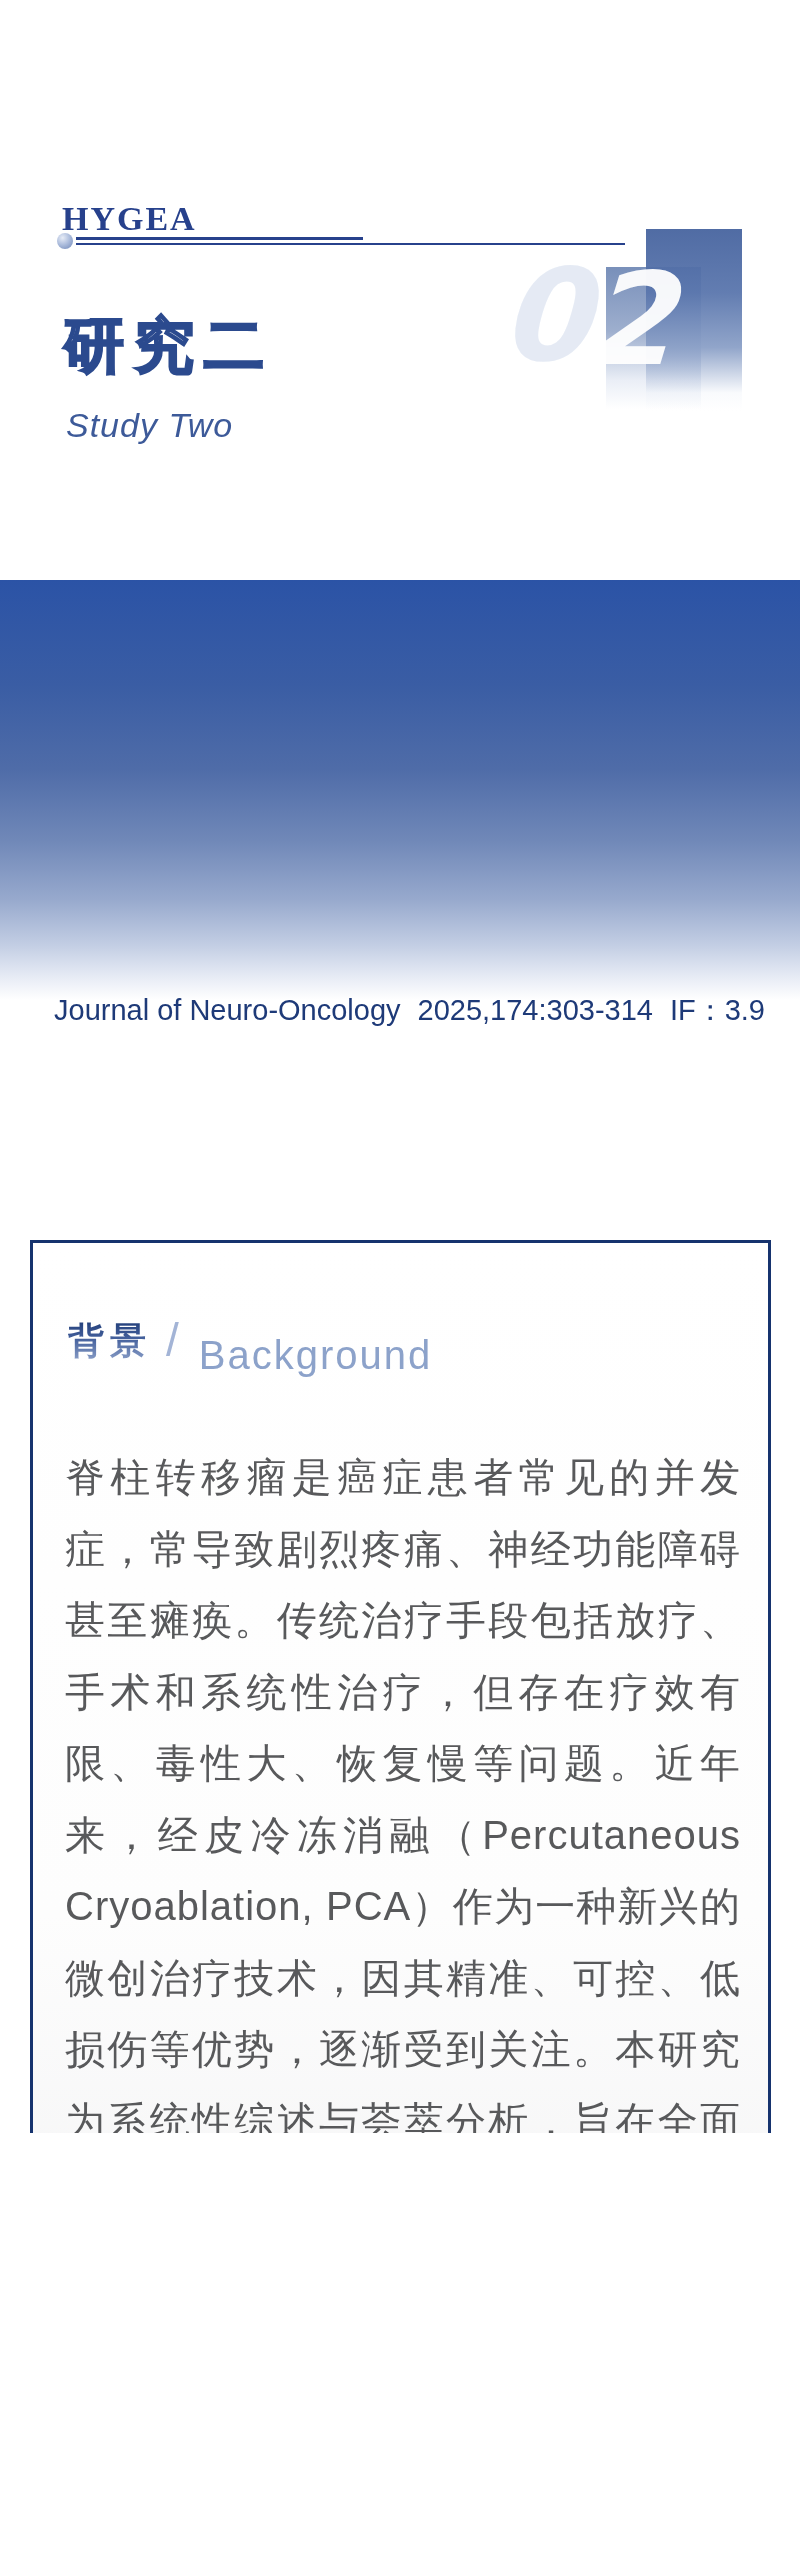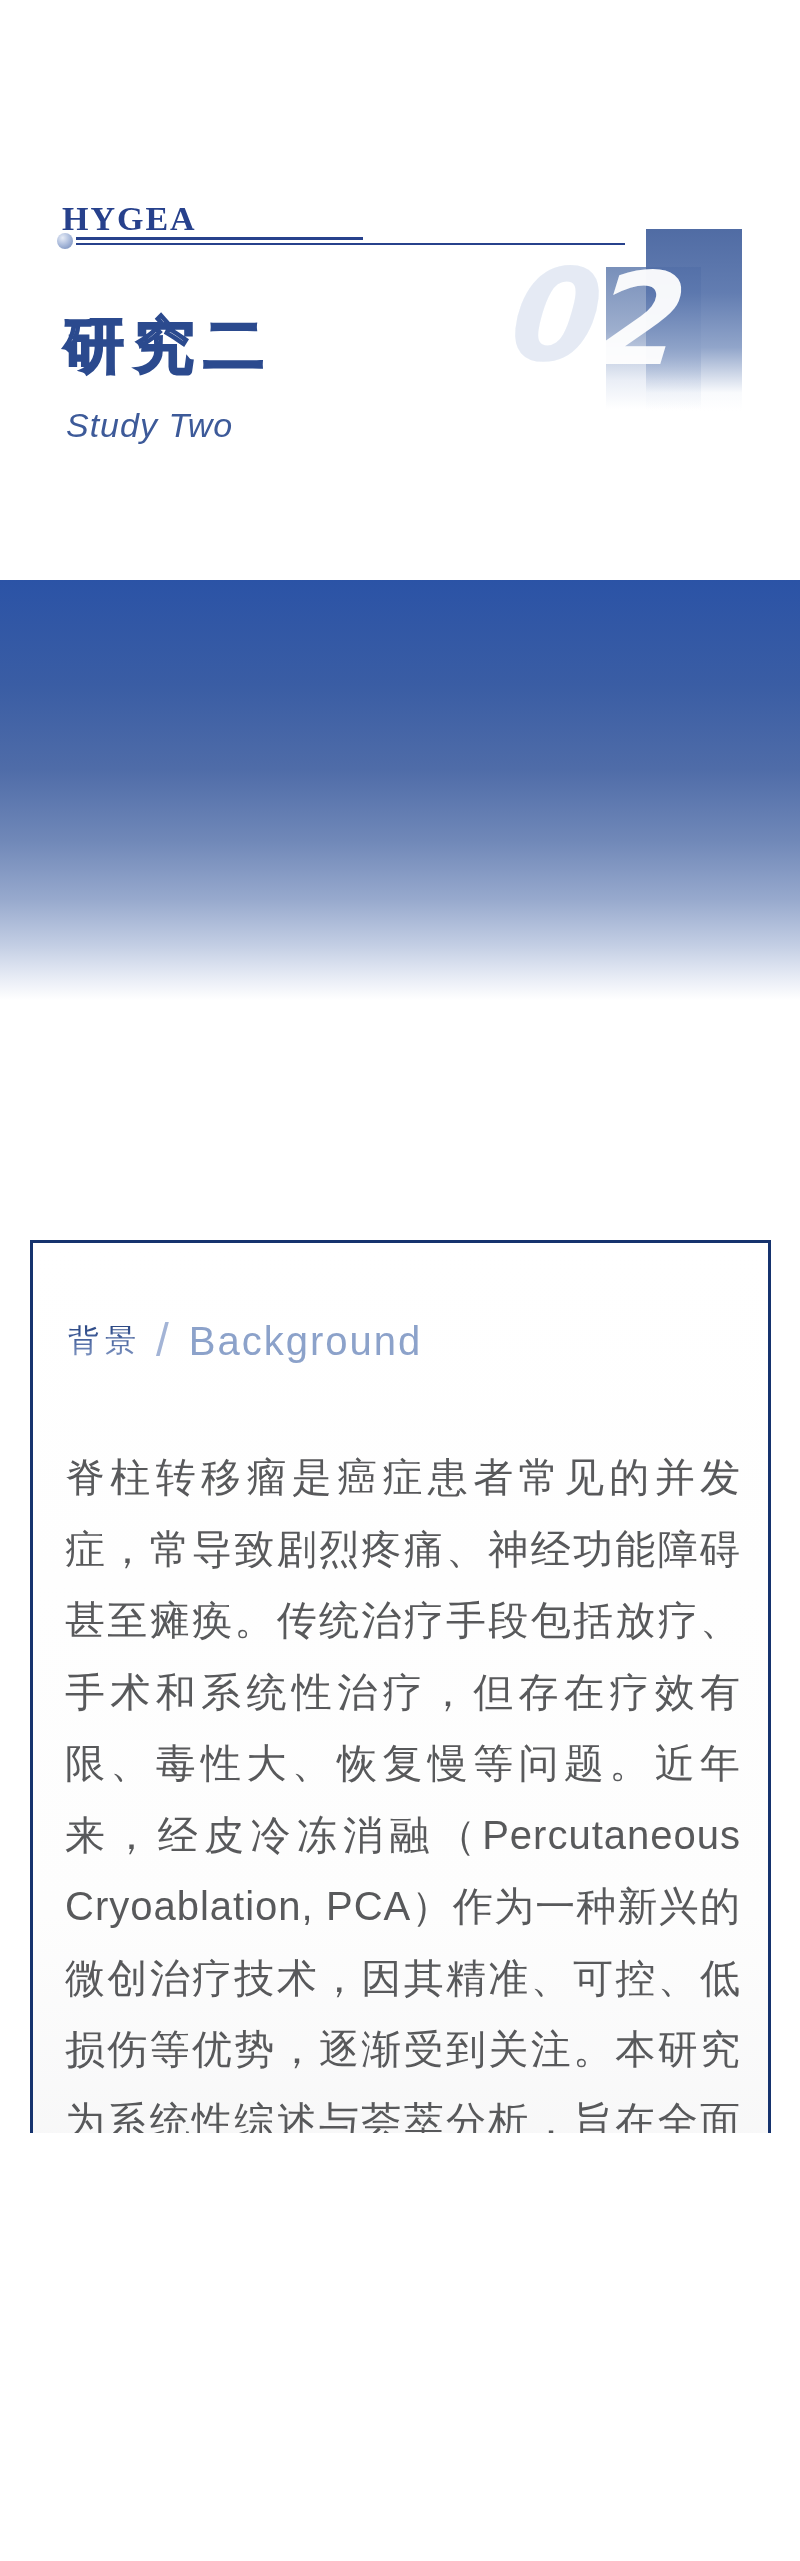--- a/index.html
+++ b/index.html
@@ -81,30 +81,30 @@
     font-size:29px;line-height:34px;color:#1e3a78;
   }
   
   .bg-box{
     position:absolute;left:30px;top:1240px;width:741px;height:1227px;box-sizing:border-box;
     border:3px solid #16336e;
     background:linear-gradient(180deg,#ffffff 0%,#fdfdfd 55%,#f0f0f1 100%);
   }
   .bg-heading{position:absolute;left:35px;top:72px;display:flex;align-items:flex-start;}
   .bg-heading-cn{
-    font-size:31px;line-height:52px;font-weight:400;letter-spacing:6px;
+    font-size:36px;line-height:52px;font-weight:700;letter-spacing:6px;
     background:linear-gradient(180deg,#16336e 0%,#44609c 45%,#9dafd3 100%);
     -webkit-background-clip:text;background-clip:text;color:transparent;
     -webkit-text-fill-color:transparent;
   }
   .bg-heading-slash{
     font-size:46px;line-height:50px;font-weight:300;color:#a3b4d6;margin:0 20px 0 14px;
   }
   .bg-heading-en{
-    font-size:40px;line-height:48px;font-weight:400;letter-spacing:2px;color:#8ca2ca;margin-top:2px;
+    font-size:40px;line-height:48px;font-weight:400;letter-spacing:2px;color:#8ca2ca;margin-top:16px;
   }
   .bg-paragraph{
     position:absolute;left:32px;top:199px;width:676px;
     font-size:40px;line-height:71.5px;letter-spacing:1px;color:#58595b;
     text-align:justify;
   }
 </style>
 </head>
 <body>
 
@@ -137,20 +137,25 @@
         <div class="badge-text">Check for</div>
         <div class="badge-text">updates</div>
       </div>
       <div class="paper-title">
         <div>Percutaneous cryoablation in the management of spinal metastases: a</div>
         <div>comprehensive systematic review and meta-analysis</div>
       </div>
     </div>
   </div>
 
+  <div class="citation">
+    <span>Journal of Neuro-Oncology</span>
+    <span>2025,174:303-314</span>
+    <span>IF：3.9</span>
+  </div>
 
   <div class="bg-box">
     <div class="bg-heading">
       <span class="bg-heading-cn">背景</span>
       <span class="bg-heading-slash">/</span>
       <span class="bg-heading-en">Background</span>
     </div>
     <div class="bg-paragraph">脊柱转移瘤是癌症患者常见的并发症，常导致剧烈疼痛、神经功能障碍甚至瘫痪。传统治疗手段包括放疗、手术和系统性治疗，但存在疗效有限、毒性大、恢复慢等问题。近年来，经皮冷冻消融（Percutaneous Cryoablation, PCA）作为一种新兴的微创治疗技术，因其精准、可控、低损伤等优势，逐渐受到关注。本研究为系统性综述与荟萃分析，旨在全面评估PCA在治疗脊柱转移瘤中的疗效与安全性，为其在临床中的应用提供循证医学依据。</div>
   </div>
 

